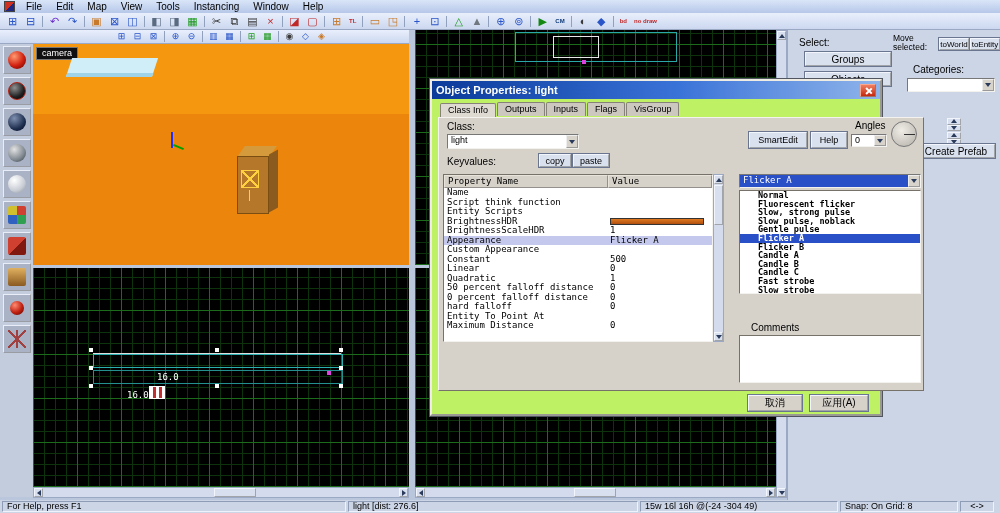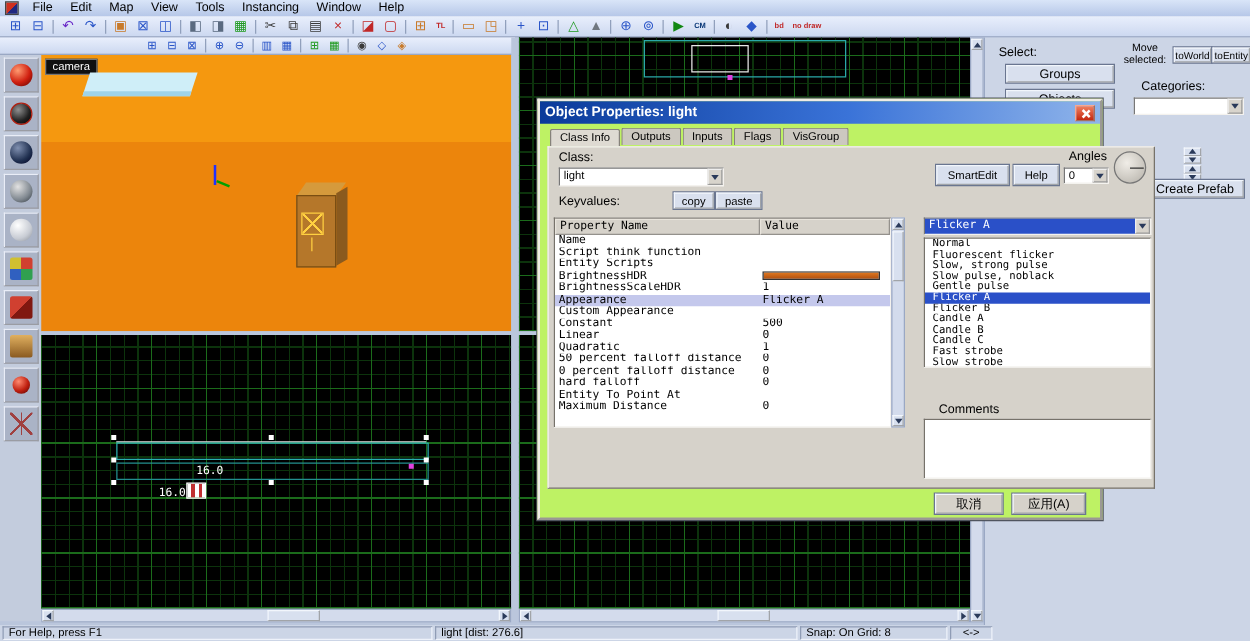--- a/index.html
+++ b/index.html
@@ -95,21 +95,21 @@
   .arr.left{border:3px solid transparent;border-right:4px solid #2a3a5a;margin-left:-3px;}
   .arr.right{border:3px solid transparent;border-left:4px solid #2a3a5a;margin-right:-3px;}
 
   
   .rpanel{position:absolute;left:787px;top:30px;width:213px;height:470px;background:#ccd5e6;border-left:1px solid #9aa8c4;box-sizing:border-box;}
   .rp-label{position:absolute;font-size:10px;}
   .btn{background:#d9e0ee;border:1px outset #f2f6fc;box-sizing:border-box;font-size:10px;
        display:flex;align-items:center;justify-content:center;cursor:default;box-shadow:0 0 0 1px #6a7690;}
   .rp-groups{position:absolute;left:17px;top:22px;width:86px;height:14px;}
   .rp-objects{position:absolute;left:17px;top:42px;width:86px;height:14px;}
-  .rp-move{position:absolute;left:105px;top:4px;width:46px;font-size:8.5px;line-height:9px;text-align:center;}
+  .rp-move{position:absolute;left:105px;top:4px;width:46px;font-size:8.5px;line-height:9px;}
   .rp-toworld{position:absolute;left:151px;top:8px;width:30px;height:12px;font-size:8px;}
   .rp-toentity{position:absolute;left:182px;top:8px;width:30px;height:12px;font-size:8px;}
   .rp-cat{position:absolute;left:125px;top:34px;}
   .combo{background:#fff;border:1px solid;border-color:#777 #f4f2ee #f4f2ee #777;display:flex;box-sizing:border-box;}
   .combo-text{flex:1;padding:0 3px;overflow:hidden;white-space:nowrap;font-size:9px;line-height:11px;}
   .combo-btn{width:12px;background:#d8d4cc;border:1px outset #eee;display:flex;align-items:center;justify-content:center;box-sizing:border-box;}
   .rp-combo{position:absolute;left:119px;top:48px;width:88px;height:14px;}
   .spin{position:absolute;width:14px;height:13px;display:flex;flex-direction:column;}
   .spin-btn{flex:1;background:#d8e0ef;border:1px outset #f2f6fc;box-sizing:border-box;display:flex;align-items:center;justify-content:center;}
   .rp-prefab{position:absolute;left:129px;top:114px;width:78px;height:14px;}
@@ -159,21 +159,21 @@
   .swatch{display:inline-block;width:94px;height:7px;background:linear-gradient(#e07820,#b05010);
       border:1px solid #333;box-sizing:border-box;vertical-align:middle;}
   .tbl-scroll{position:absolute;left:274px;top:56px;width:11px;height:168px;background:#d3dbec;
       border:1px solid #9aa8c4;box-sizing:border-box;}
 
   .app-combo{position:absolute;left:300px;top:56px;width:182px;height:14px;}
   .app-combo .combo-text{background:#2a50c8;color:#fff;font-family:"DejaVu Sans Mono",monospace;}
   .listbox{position:absolute;left:300px;top:72px;width:182px;height:104px;background:#fff;
       border:1px solid;border-color:#76726a #f4f2ee #f4f2ee #76726a;box-sizing:border-box;overflow:hidden;
       font-family:"DejaVu Sans Mono",monospace;}
-  .lb-item{height:8.6px;line-height:8.6px;font-size:8.5px;padding:0 6px;white-space:nowrap;overflow:hidden;}
+  .lb-item{height:8.6px;line-height:8.6px;font-size:8.5px;padding:0 18px;white-space:nowrap;overflow:hidden;font-weight:bold;}
   .lb-item.sel{background:#2a50c8;color:#fff;}
   .comments-box{position:absolute;left:300px;top:217px;width:182px;height:48px;background:#fff;
       border:1px solid;border-color:#76726a #f4f2ee #f4f2ee #76726a;box-sizing:border-box;}
   .dlg-cancel{position:absolute;left:316px;top:314px;width:54px;height:16px;background:#d6d2ca;}
   .dlg-apply{position:absolute;left:378px;top:314px;width:58px;height:16px;background:#d6d2ca;}
 </style>
 </head>
 <body>
 
 <div class="screen">
@@ -386,20 +386,21 @@
       <span class="spin-btn">
           <span class="arr down"></span>
         </span>
     </div>
     <div class="btn rp-prefab">Create Prefab</div>
   </div>
 
   <div class="statusbar">
     <span class="sb-sec" style="flex:0 0 344px;">For Help, press F1</span>
     <span class="sb-sec" style="flex:0 0 290px;">light   [dist: 276.6]</span>
+    <span class="sb-sec" style="flex:0 0 198px;">15w 16l 16h @(-24 -304 49)</span>
     <span class="sb-sec" style="flex:0 0 118px;">Snap: On Grid: 8</span>
     <span class="sb-sec" style="flex:0 0 34px;text-align:center;">&lt;-&gt;</span>
   </div>
 
   <div class="dialog">
     <div class="dlg-title">
       <span>Object Properties: light</span>
       <span class="dlg-close"></span>
     </div>
     <div class="dlg-tabs">

